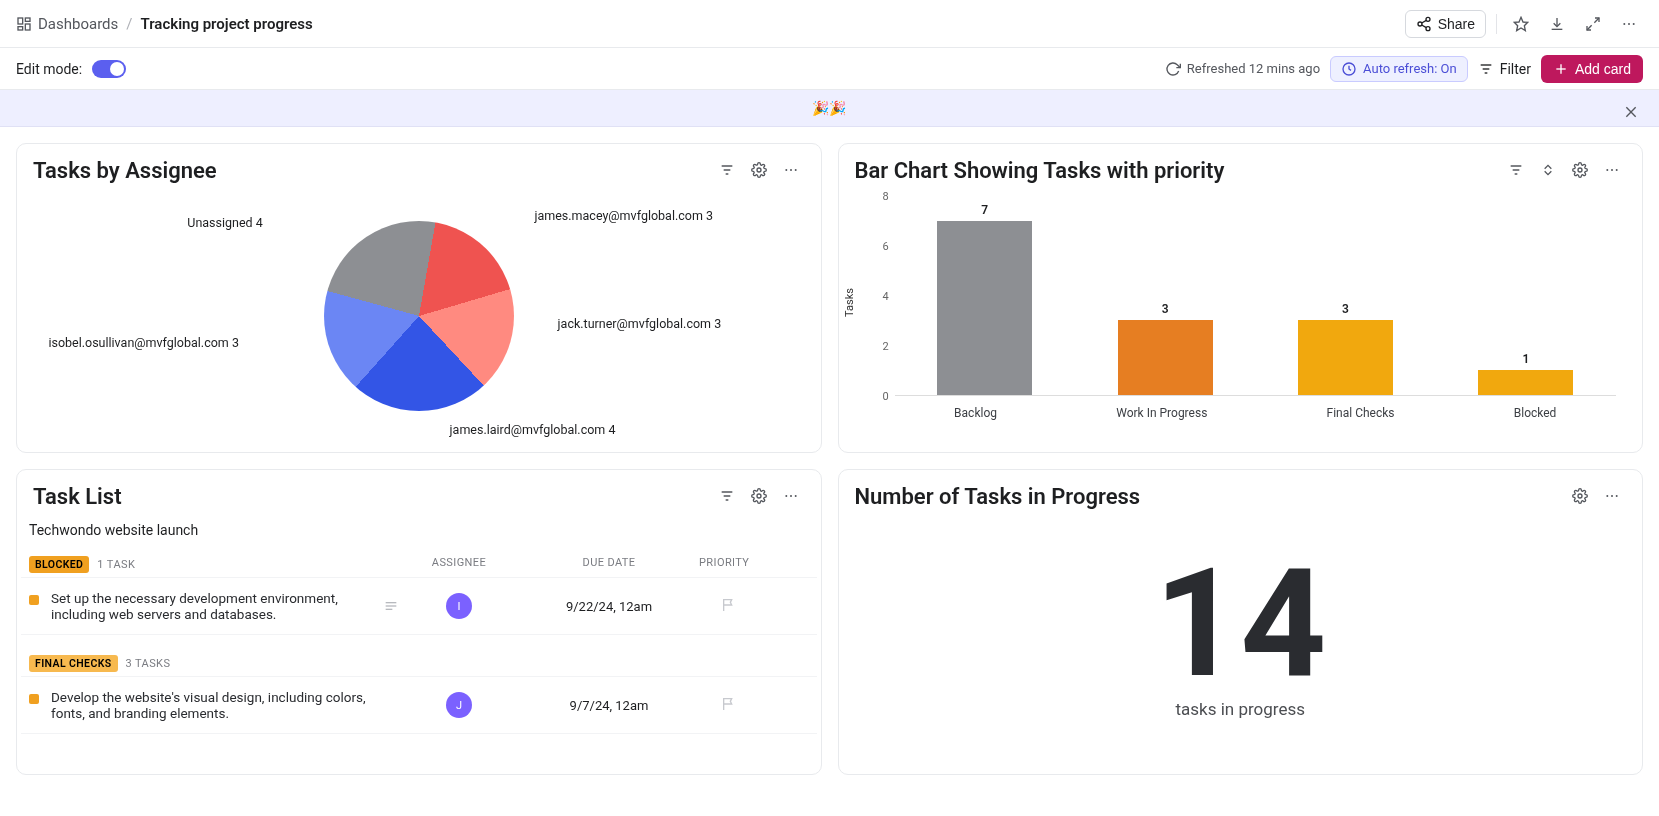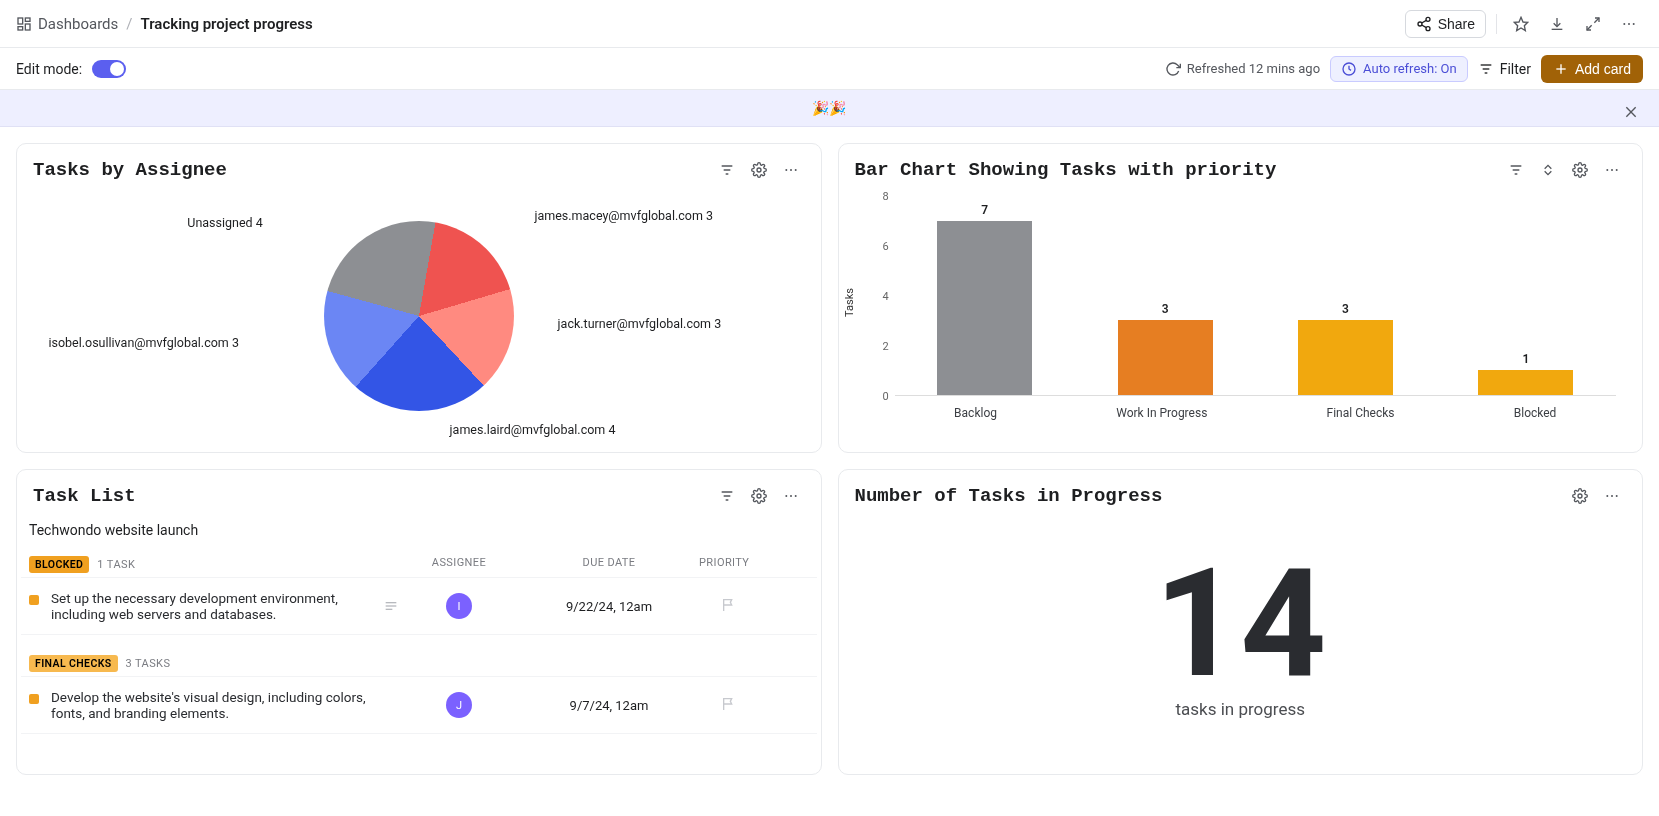--- a/index.html
+++ b/index.html
@@ -48,21 +48,21 @@
     background:#fff; border-radius:50%;
   }
   .editbar-right { display:flex; align-items:center; gap:10px;}
   .pill {
     display:inline-flex; align-items:center; gap:6px;
     border:1px solid #c9cbff; background:#eef0ff; color:#4b4ed6;
     padding:4px 10px; border-radius:6px; font-size:13px;
   }
   .plain-action { display:inline-flex; align-items:center; gap:6px; font-size:14px; color:#1e1f21; cursor:pointer;}
   .btn-primary {
-    background:#a16207; color:#fff; border:none; border-radius:6px;
+    background:#be185d; color:#fff; border:none; border-radius:6px;
     padding:6px 12px; font-size:14px; display:inline-flex; align-items:center; gap:6px;
     cursor:pointer;
   }
   .refreshed { color:#54575d; font-size:13px; display:flex; align-items:center; gap:6px;}
   
   .banner {
     display:flex; align-items:center; justify-content:center;
     background:#eeefff; padding:10px 16px; position:relative; color:#1e1f21;
     border-bottom:1px solid #e0e1f5;
   }
@@ -73,21 +73,21 @@
     padding:16px;
   }
   .card {
     border:1px solid #e8eaed; border-radius:10px; background:#fff;
     overflow:hidden; position:relative;
   }
   .card-header {
     display:flex; align-items:center; justify-content:space-between;
     padding:12px 16px 4px 16px;
   }
-  .card-title { font-weight:600; font-size:19px;font-family:Liberation Mono, monospace;}
+  .card-title { font-weight:600; font-size:22px;}
   .card-actions { display:flex; align-items:center; gap:4px;}
   .card-body { padding: 8px 16px 16px 16px;}
   
   .pie-wrap { position:relative; height:240px;}
   .pie {
     width:190px; height:190px; border-radius:50%;
     position:absolute; left:50%; top:50%; transform:translate(-50%, -50%);
   }
   .pie-label { position:absolute; font-size:12.5px; color:#1e1f21; white-space:nowrap;}
   

